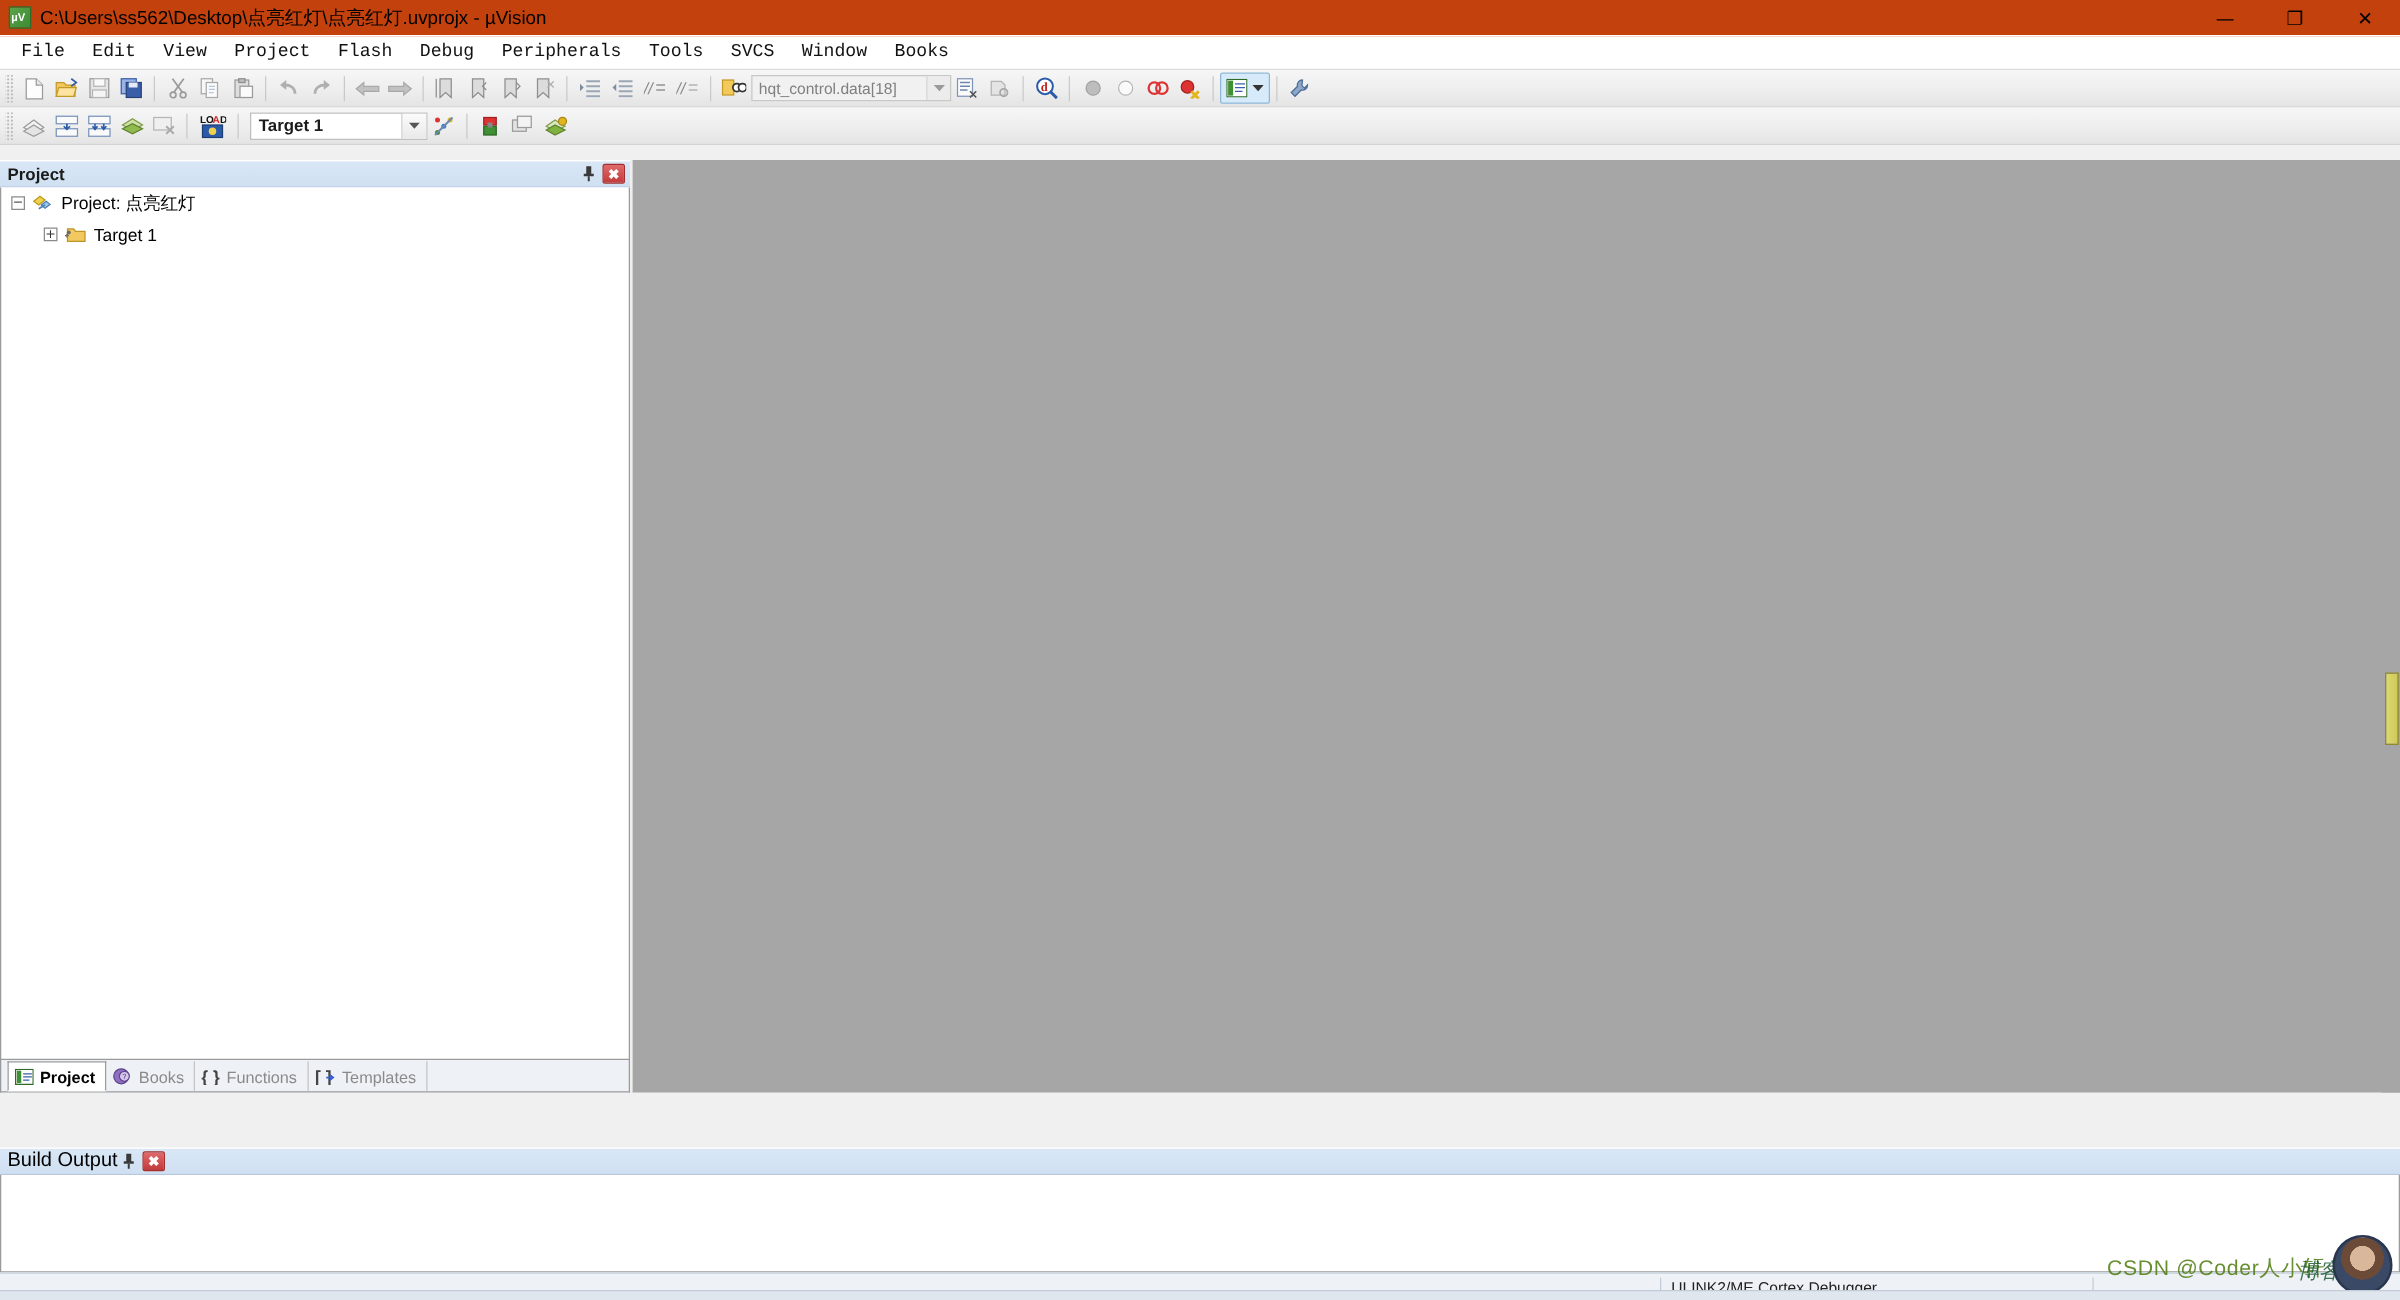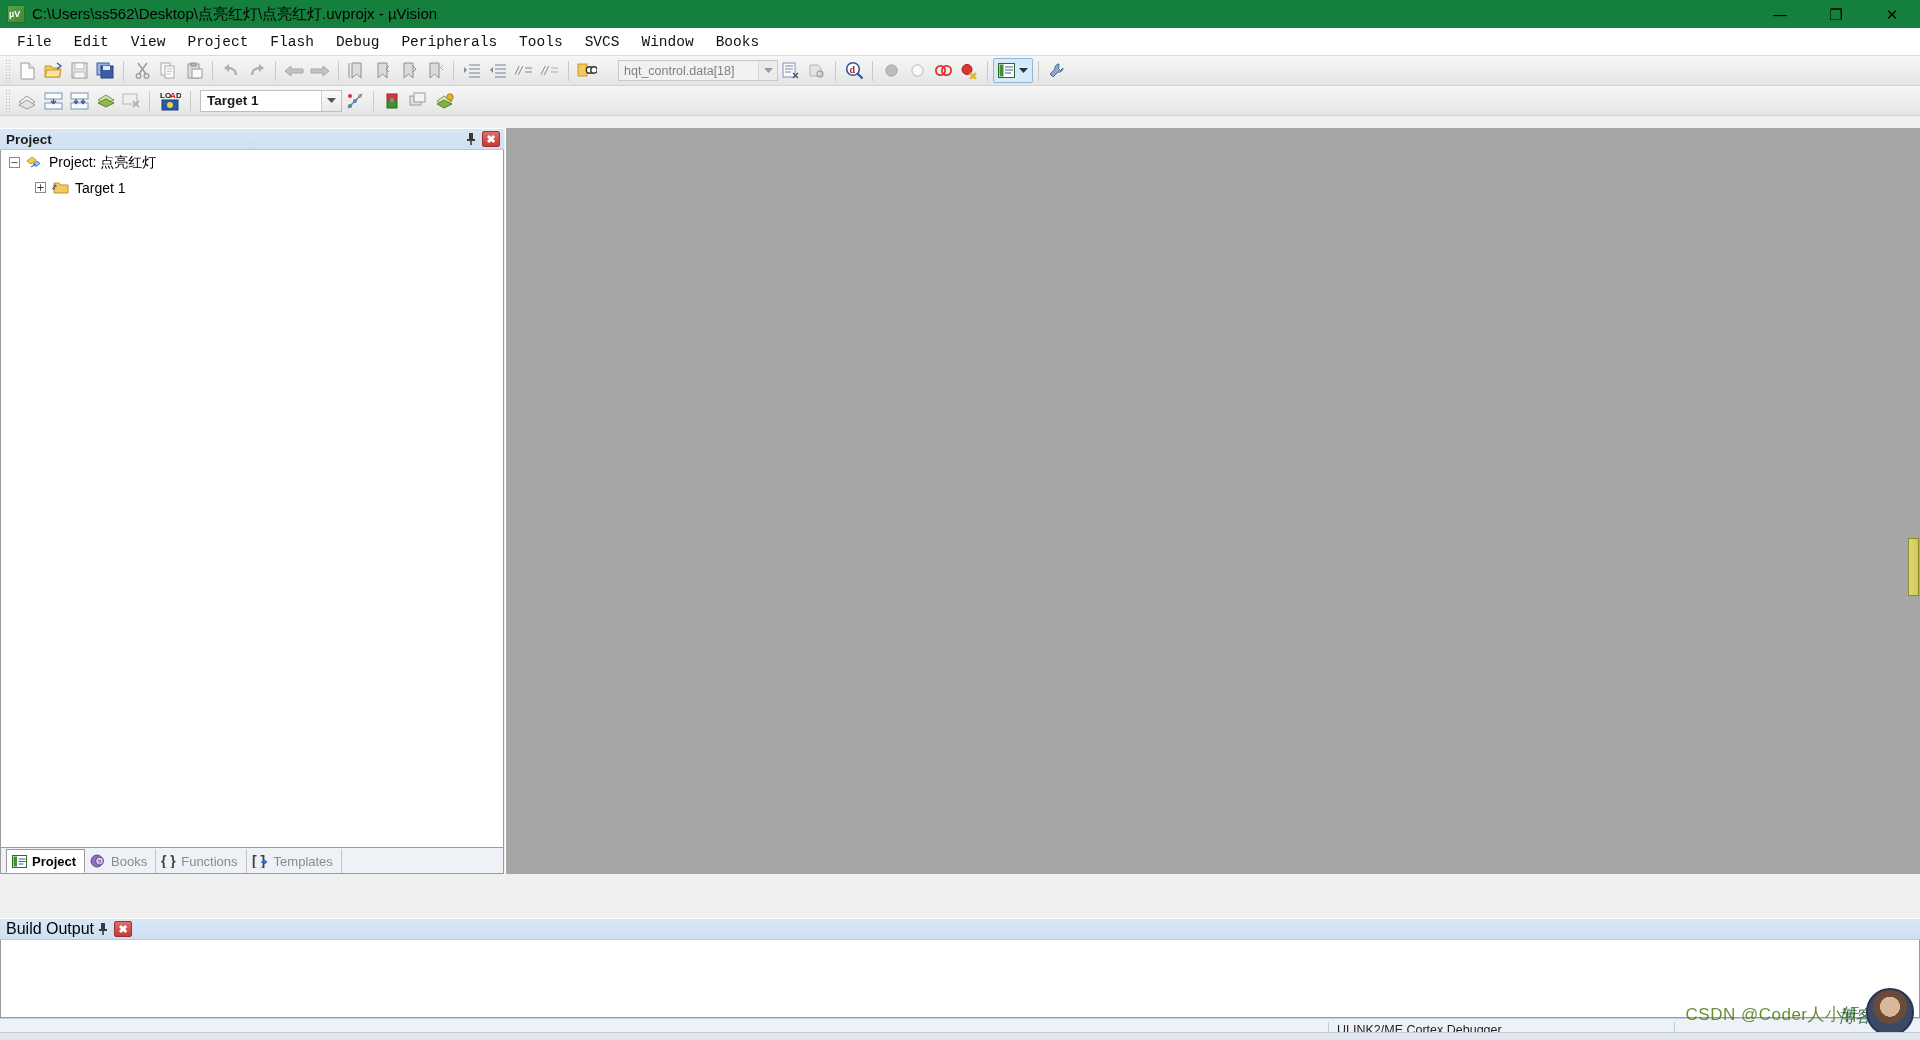--- a/index.html
+++ b/index.html
@@ -7,21 +7,21 @@
     width: 1920px; height: 1040px;
     overflow: hidden;
     font-family: "Liberation Sans", sans-serif;
     background: #f0f0f0;
   }
   body { position: relative; }
 
   
   #titlebar {
     height: 29px;
-    background: #15803d;
+    background: #c2410c;
     display: flex;
     align-items: center;
     border-bottom: 1px solid #ffffff;
     position: relative;
   }
   #app-icon {
     width: 18px; height: 18px;
     margin-left: 7px; margin-right: 7px;
     background: linear-gradient(135deg,#5aa34a 0%, #3d8b34 100%);
     border: 1px solid #2f6b28;
@@ -95,21 +95,21 @@
   .tb-btn.active { background:#d7eaf9; border-color:#8fb8d8; }
   .tb-btn svg { display:block; }
 
   
   #search-combo {
     height: 21px;
     width: 160px;
     background: #f1f1f1;
     border: 1px solid #c8c8c8;
     display: flex; align-items: center;
-    margin-left: 18px;
+    margin-left: 1px;
     flex: 0 0 auto;
   }
   #search-value {
     flex: 1 1 auto; font-size: 12.5px; color: #808080;
     padding-left: 5px; white-space: nowrap; overflow: hidden;
     font-family: "Liberation Sans", sans-serif;
   }
   #search-arrow {
     width: 19px; height: 19px;
     display:flex; align-items:center; justify-content:center;

